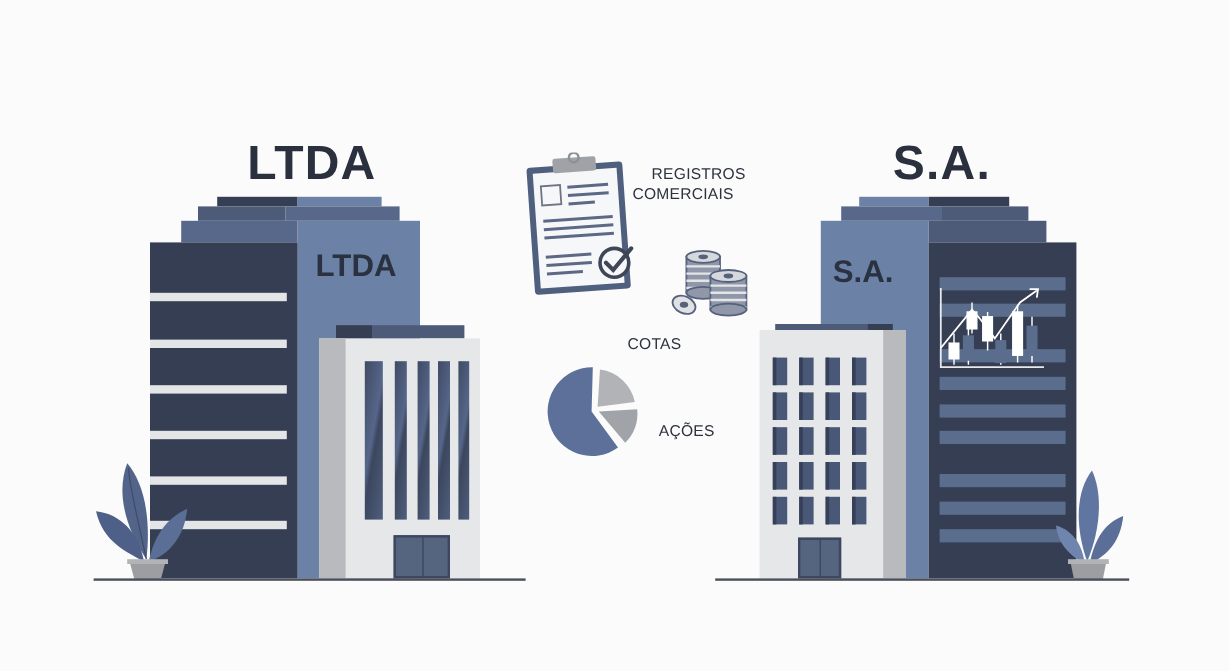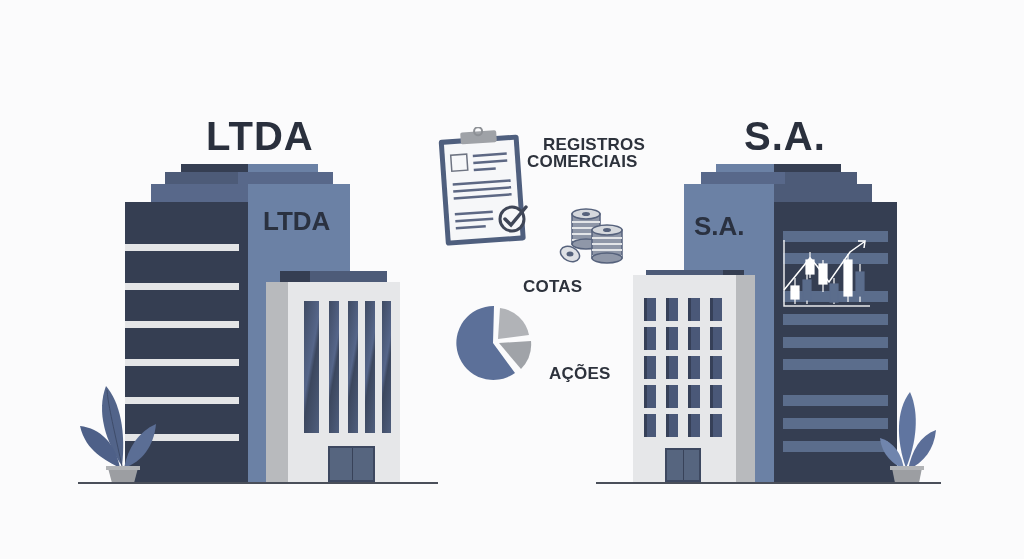--- a/index.html
+++ b/index.html
@@ -8,22 +8,22 @@
     background: #fbfbfc;
     font-family: "Liberation Sans", "DejaVu Sans", sans-serif;
     position: relative;
   }
   .abs { position: absolute; }
   .title {
     position: absolute; font-weight: bold; color: #2a303d;
     font-size: 40px; letter-spacing: 1px; line-height: 1;
   }
   .label {
-    position: absolute; font-weight: bold; color: #2d323c;
-    font-size: 17px; line-height: 16px; letter-spacing: 0.2px;
+    position: absolute; font-weight: normal; color: #2d323c;
+    font-size: 13px; line-height: 16px; letter-spacing: 0.2px;
   }
   .dark { background: #353e52; }
   .mid { background: #4d5b78; }
   .blue { background: #6b81a5; }
   .bluedark { background: #58688a; }
   .ground { position: absolute; height: 2px; background: #4a4f5a; }
   .stripe { position: absolute; height: 7px; background: #e4e5e7; }
   .stripe2 { position: absolute; height: 11px; background: #5b6d8c; }
   .sign {
     position: absolute; font-weight: bold; color: #2a3140; font-size: 26px; line-height: 1;
@@ -124,21 +124,21 @@
       <ellipse cx="12" cy="46" rx="3.5" ry="2.5" fill="#56627c" stroke="none"></ellipse>
     </g>
   </svg>
   <div class="label" style="left:523px; top:279px;">COTAS</div>
 
   <svg class="abs" style="left:453px; top:303px;" width="82" height="78" viewBox="0 0 82 78">
     <path d="M40 40 L41 3 A37 37 0 1 0 62 70 Z" fill="#5c7099"></path>
     <path d="M45 36 L47 5 A34 34 0 0 1 76 32 Z" fill="#b1b3b7"></path>
     <path d="M46 40 L78 38 A35 35 0 0 1 68 66 Z" fill="#a0a3a8"></path>
   </svg>
-  <div class="label" style="left:549px; top:366px;">AÇÕES</div>
+  <div class="label" style="left:549px; top:351px;">AÇÕES</div>
 </div>
 
 <div>
   <div class="title" style="left:744px; top:116px;">S.A.</div>
 
   <div class="abs blue" style="left:716px; top:164px; width:58px; height:8px;"></div>
   <div class="abs dark" style="left:774px; top:164px; width:67px; height:8px;"></div>
   <div class="abs bluedark" style="left:701px; top:172px; width:84px; height:12px;"></div>
   <div class="abs mid" style="left:785px; top:172px; width:72px; height:12px;"></div>
   <div class="abs mid" style="left:774px; top:184px; width:98px; height:18px;"></div>

